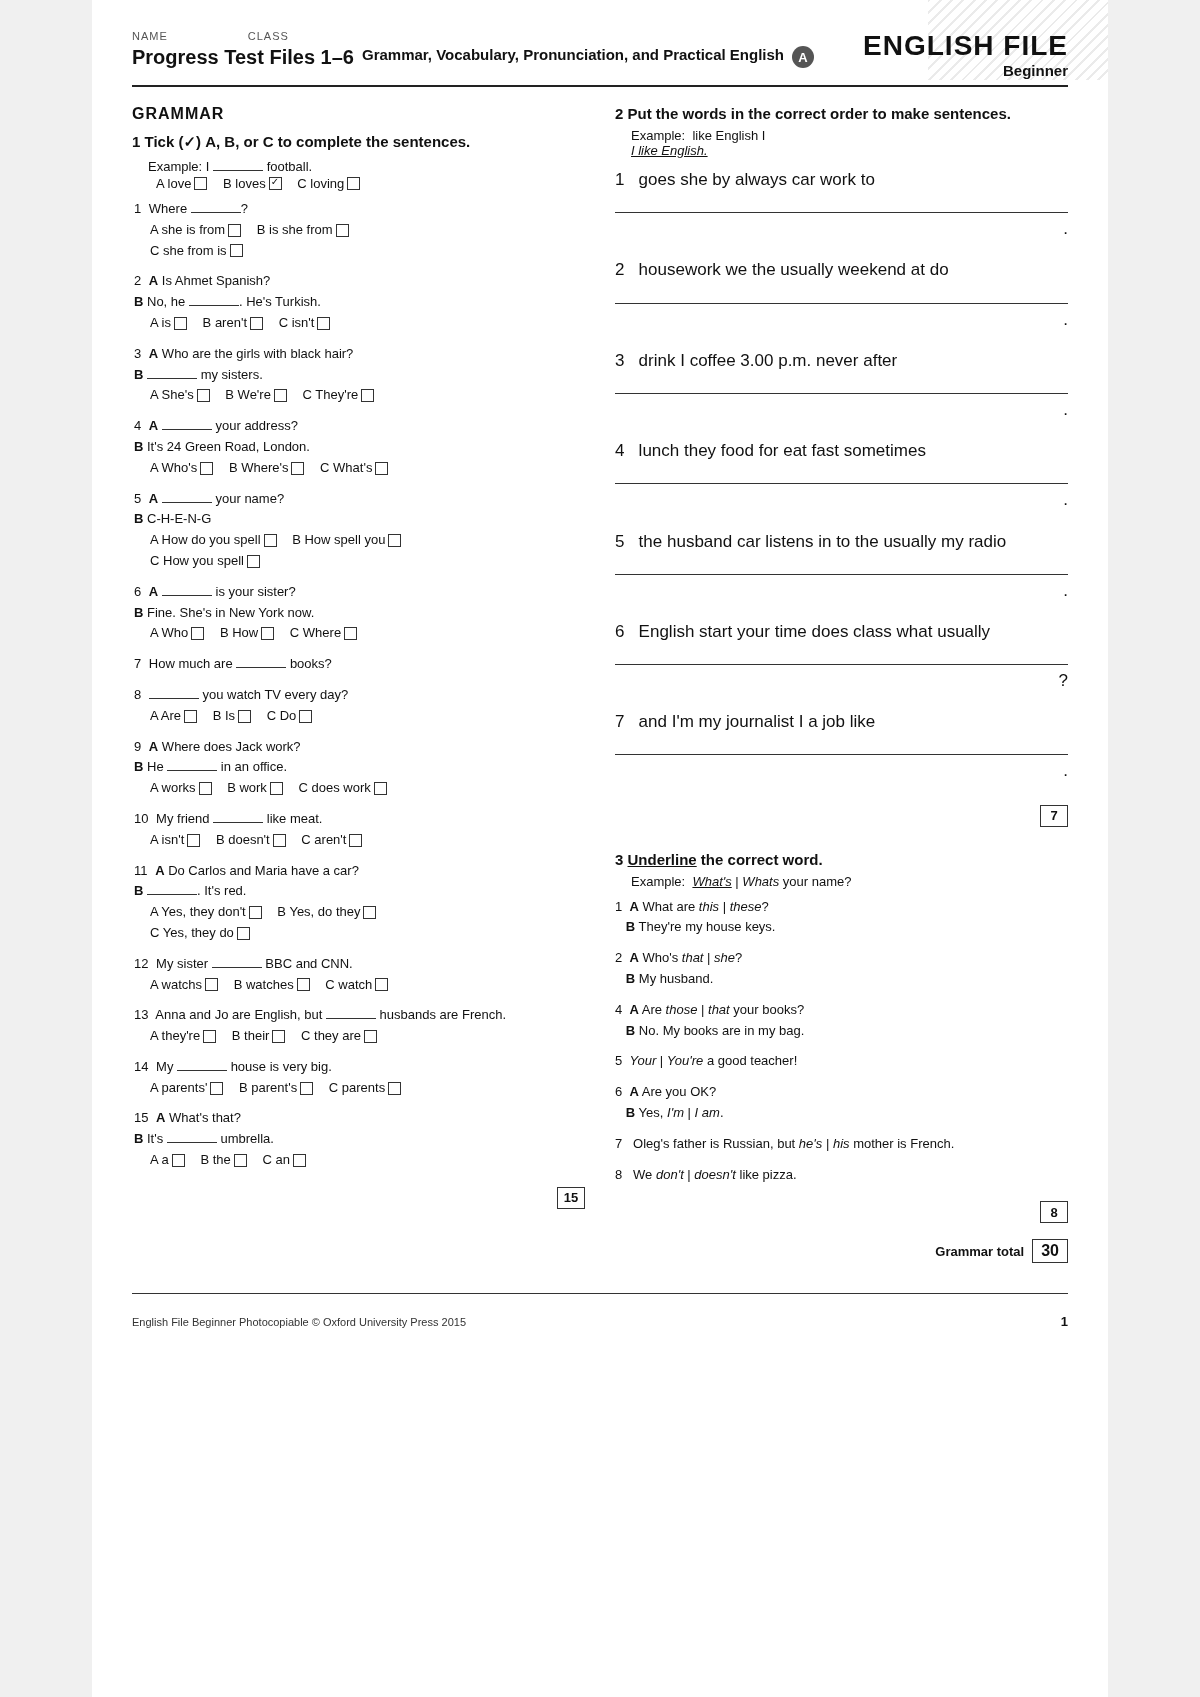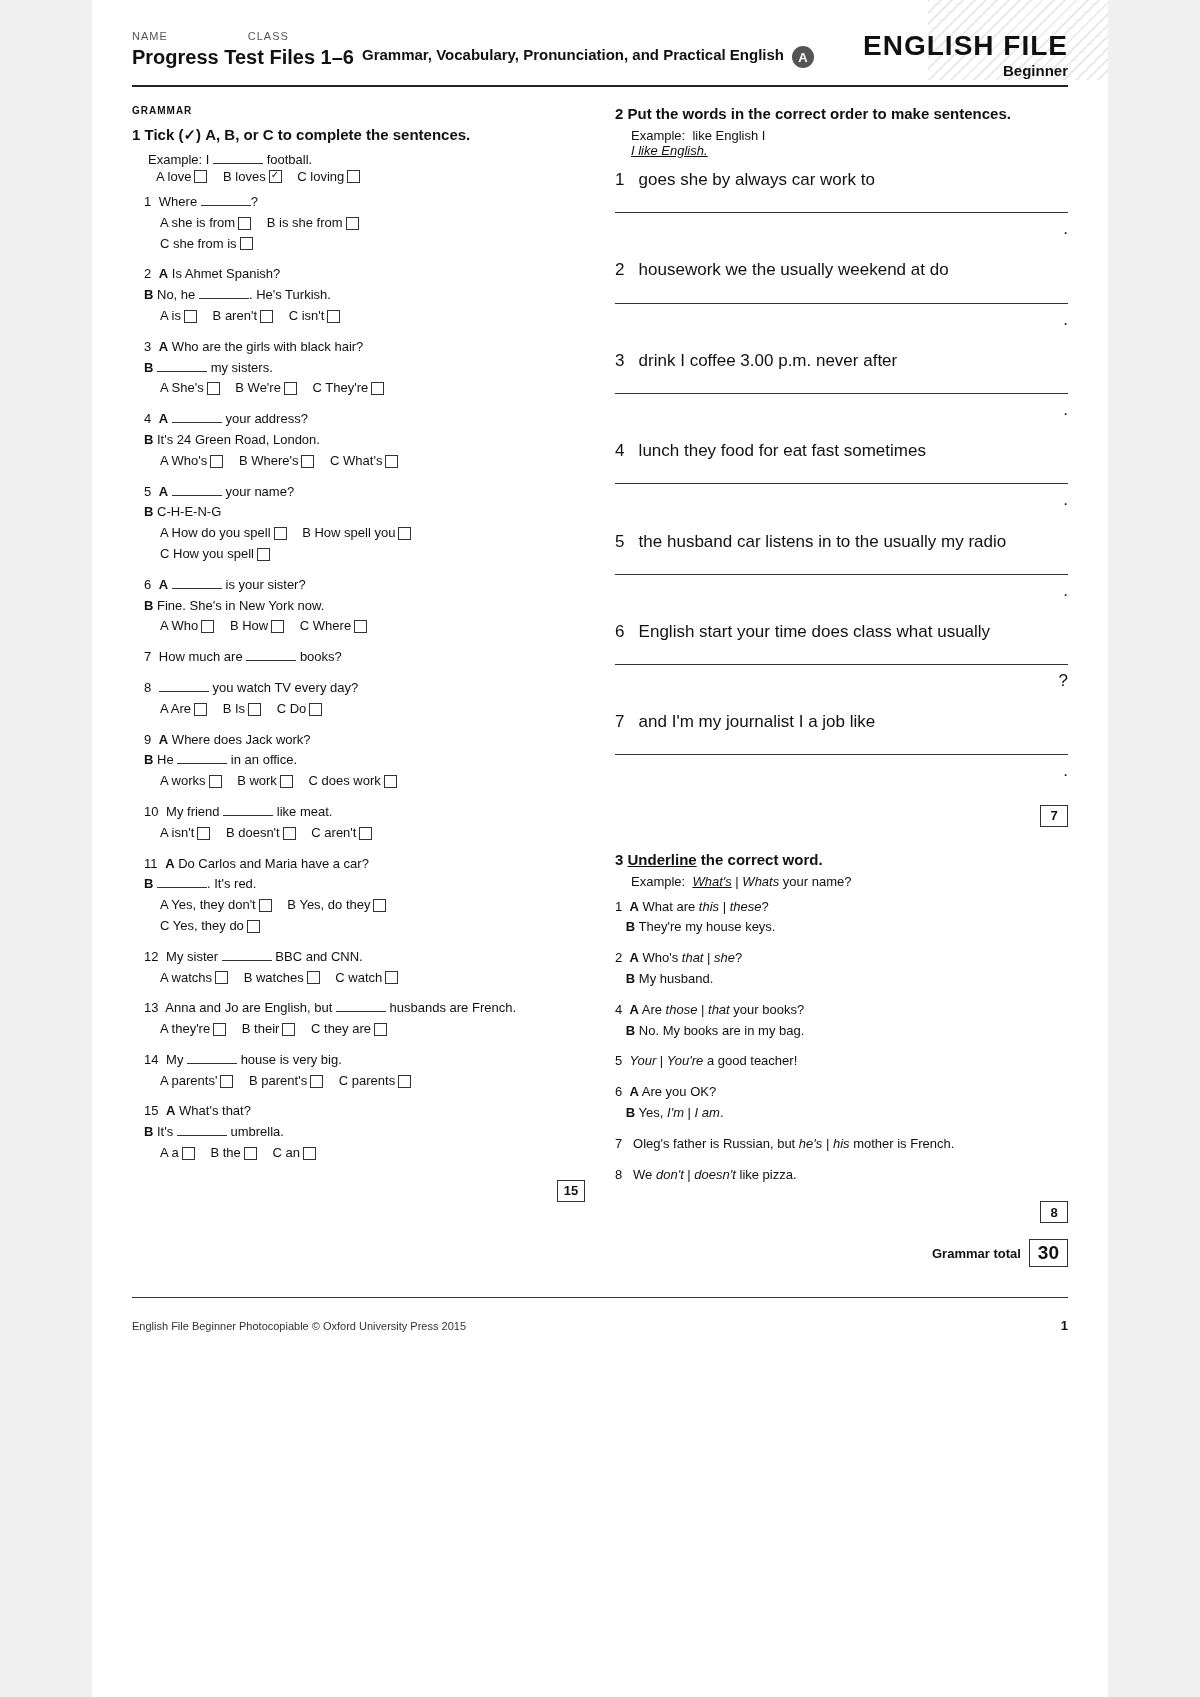--- a/index.html
+++ b/index.html
@@ -85,21 +85,21 @@
     .main-content {
       display: flex;
       gap: 30px;
       margin-top: 18px;
     }
     .col-left { flex: 1; }
     .col-right { flex: 1; }
 
     
     .section-title {
-      font-size: 10px;
+      font-size: 16px;
       font-weight: bold;
       text-transform: uppercase;
       letter-spacing: 1px;
       margin-bottom: 10px;
     }
     .question-main-num {
       font-size: 15px;
       font-weight: bold;
       margin-bottom: 6px;
     }
@@ -130,21 +130,21 @@
       font-size: 10px;
       position: absolute;
       top: -2px;
       left: 1px;
       color: #111;
     }
     .blank { border-bottom: 1px solid #333; min-width: 50px; display: inline-block; height: 14px; }
 
     .q-item {
       margin-bottom: 10px;
-      margin-left: 12px;
+      margin-left: 2px;
       font-size: 13px;
       line-height: 1.6;
     }
     .q-item .q-num { font-weight: normal; margin-right: 4px; }
     .q-item .options-row { margin-left: 16px; }
 
     
     .score-box {
       display: inline-flex;
       align-items: center;
@@ -168,21 +168,21 @@
       justify-content: flex-end;
       align-items: center;
       gap: 8px;
       margin-top: 10px;
       font-size: 13px;
       font-weight: bold;
     }
     .grammar-total-box {
       border: 1.5px solid #333;
       padding: 2px 8px;
-      font-size: 19px;
+      font-size: 16px;
       font-weight: bold;
     }
 
     
     .section2-q {
       margin-bottom: 14px;
       font-size: 17px;
       line-height: 1.6;
     }
     .answer-line {

